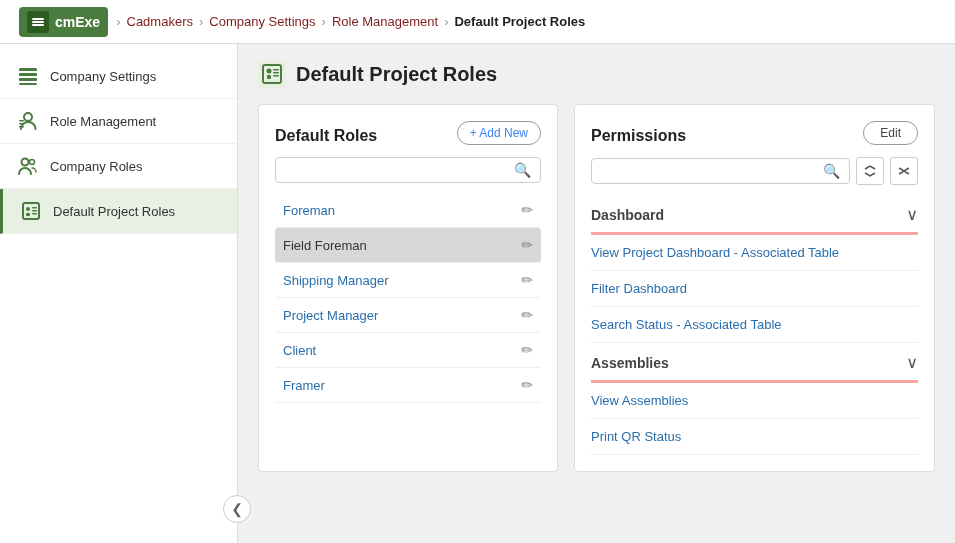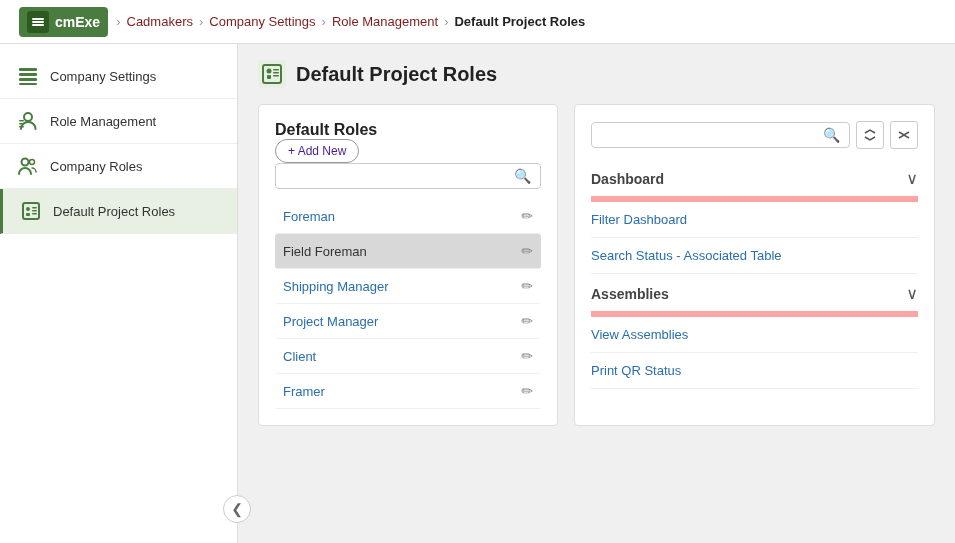--- a/index.html
+++ b/index.html
@@ -132,37 +132,37 @@
       width: 300px;
       flex-shrink: 0;
     }
     .card-right {
       flex: 1;
     }
 
     
     .card-header {
       display: flex;
-      align-items: flex-start;
+      align-items: flex-end;
       justify-content: space-between;
-      flex-direction: column;
+      margin-bottom: 12px;
     }
     .card-title {
       font-size: 16px;
       font-weight: 700;
       color: #222;
     }
     .add-new-btn {
       border: 1px solid #999;
       background: #fff;
       border-radius: 20px;
       padding: 4px 12px;
       font-size: 12px;
       cursor: pointer;
-      color: #4c1d95;
+      color: #3b82f6;
     }
     .edit-btn {
       border: 1px solid #999;
       background: #fff;
       border-radius: 20px;
       padding: 4px 16px;
       font-size: 12px;
       cursor: pointer;
       color: #444;
     }
@@ -228,21 +228,21 @@
     .role-name { color: #2a6ead; font-size: 13px; }
     .role-item.selected .role-name { color: #333; font-weight: 500; }
     .edit-icon { color: #888; font-size: 14px; cursor: pointer; }
 
     
     .perm-section-header {
       display: flex;
       align-items: center;
       justify-content: space-between;
       padding: 10px 0 8px 0;
-      border-bottom: 6px solid #fca5a5;
+      border-bottom: 3px solid #fca5a5;
       cursor: pointer;
     }
     .perm-section-title {
       font-size: 14px;
       font-weight: 700;
       color: #444;
     }
     .perm-item {
       padding: 10px 0;
       border-bottom: 1px solid #eee;
@@ -388,20 +388,24 @@
               <span class="edit-icon">✏</span>
             </div>
             <div class="role-item">
               <span class="role-name">Framer</span>
               <span class="edit-icon">✏</span>
             </div>
           </div>
       </div>
 
       <div class="card card-right">
+        <div class="card-header">
+          <span class="card-title">Permissions</span>
+          <button class="edit-btn">Edit</button>
+        </div>
 
         <div class="search-box-permissions">
           <div class="search-input-wrap">
             <input type="text" placeholder="" style="">
             <span class="search-icon">🔍</span>
           </div>
           <button class="expand-btn" title="Expand all">
             <svg width="14" height="14" viewBox="0 0 14 14" fill="none">
               <polyline points="2,5 7,2 12,5" stroke="#555" stroke-width="1.5" fill="none"></polyline>
               <polyline points="2,9 7,12 12,9" stroke="#555" stroke-width="1.5" fill="none"></polyline>
@@ -413,20 +417,21 @@
               <polyline points="2,10 7,7 12,10" stroke="#555" stroke-width="1.5" fill="none"></polyline>
             </svg>
           </button>
         </div>
 
         <div id="permissions-sections">
             <div class="perm-section-header">
               <span class="perm-section-title">Dashboard</span>
               <span class="chevron">∨</span>
             </div>
+            <div class="perm-item">View Project Dashboard - Associated Table</div>
             <div class="perm-item">Filter Dashboard</div>
             <div class="perm-item">Search Status - Associated Table</div>
             <div class="perm-section-header">
               <span class="perm-section-title">Assemblies</span>
               <span class="chevron">∨</span>
             </div>
             <div class="perm-item">View Assemblies</div>
             <div class="perm-item">Print QR Status</div>
           </div>
       </div>

